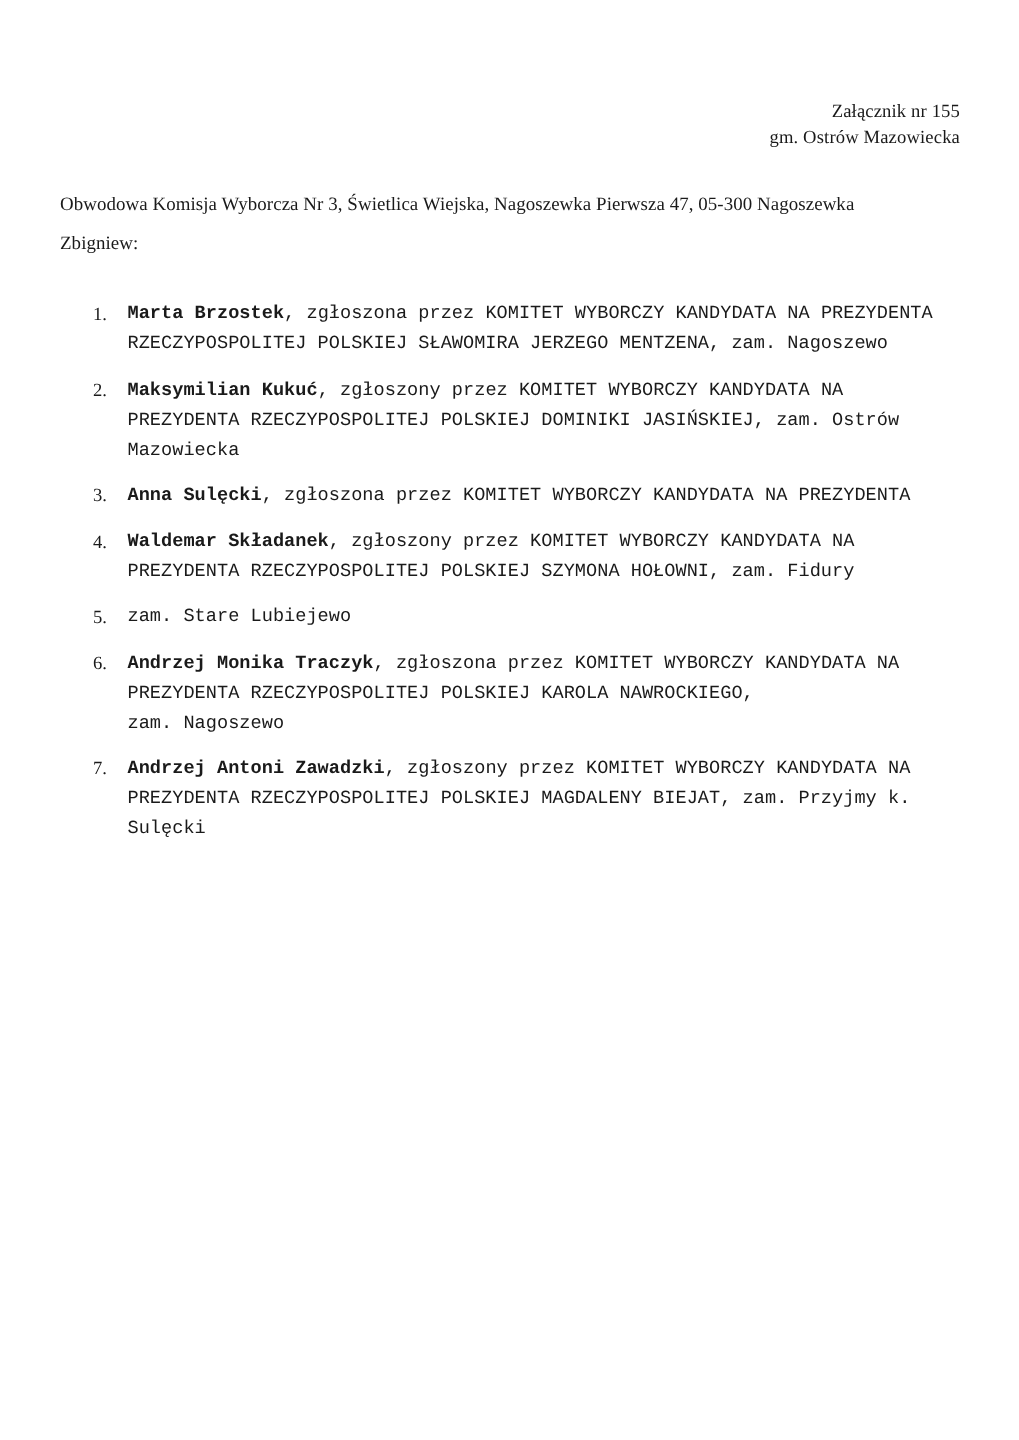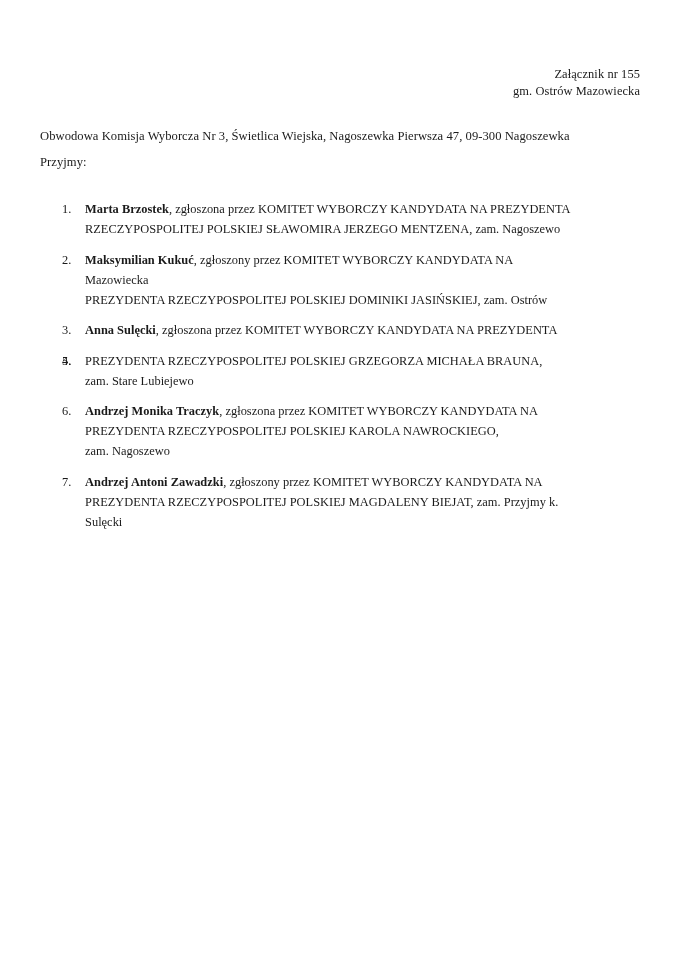--- a/index.html
+++ b/index.html
@@ -73,67 +73,69 @@
     left: 62px;
     top: 0;
     width: 18px;
     text-align: left;
     font-size: 12.4px;
     line-height: 20px;
   }
   .member .line {
     display: block;
     white-space: nowrap;
+    font-family: Liberation Mono, monospace;
   }
   .member .name {
     font-weight: bold;
   }
 </style>
 </head>
 <body>
 
 <div class="page">
 
   <div class="doc-header">
     <span class="hline">Załącznik nr 155</span>
     <span class="hline">gm. Ostrów Mazowiecka</span>
   </div>
 
   <div class="intro">
-    <span class="iline">Obwodowa Komisja Wyborcza Nr 3, Świetlica Wiejska, Nagoszewka Pierwsza 47, 09-300 Nagoszewka</span>
-    <span class="iline">Przyjmy:</span>
+    <span class="iline">Obwodowa Komisja Wyborcza Nr 3, Świetlica Wiejska, Nagoszewka Pierwsza 47, 05-300 Nagoszewka</span>
+    <span class="iline">Zbigniew:</span>
   </div>
 
   <ol class="members" style="list-style:none;margin:0;padding:0;">
 
     <li class="member">
       <span class="num">1.</span>
       <span class="line"><span class="name">Marta Brzostek</span><span>, zgłoszona przez KOMITET WYBORCZY KANDYDATA NA PREZYDENTA</span></span>
       <span class="line">RZECZYPOSPOLITEJ POLSKIEJ SŁAWOMIRA JERZEGO MENTZENA, zam. Nagoszewo</span>
     </li>
 
     <li class="member">
       <span class="num">2.</span>
       <span class="line"><span class="name">Maksymilian Kukuć</span><span>, zgłoszony przez KOMITET WYBORCZY KANDYDATA NA</span></span>
+      <span class="line">PREZYDENTA RZECZYPOSPOLITEJ POLSKIEJ DOMINIKI JASIŃSKIEJ, zam. Ostrów</span>
       <span class="line">Mazowiecka</span>
-      <span class="line">PREZYDENTA RZECZYPOSPOLITEJ POLSKIEJ DOMINIKI JASIŃSKIEJ, zam. Ostrów</span>
     </li>
 
     <li class="member">
       <span class="num">3.</span>
       <span class="line"><span class="name">Anna Sulęcki</span><span>, zgłoszona przez KOMITET WYBORCZY KANDYDATA NA PREZYDENTA</span></span>
     </li>
 
     <li class="member">
       <span class="num">4.</span>
+      <span class="line"><span class="name">Waldemar Składanek</span><span>, zgłoszony przez KOMITET WYBORCZY KANDYDATA NA</span></span>
+      <span class="line">PREZYDENTA RZECZYPOSPOLITEJ POLSKIEJ SZYMONA HOŁOWNI, zam. Fidury</span>
     </li>
 
     <li class="member">
       <span class="num">5.</span>
-      <span class="line">PREZYDENTA RZECZYPOSPOLITEJ POLSKIEJ GRZEGORZA MICHAŁA BRAUNA,</span>
       <span class="line">zam. Stare Lubiejewo</span>
     </li>
 
     <li class="member">
       <span class="num">6.</span>
       <span class="line"><span class="name">Andrzej Monika Traczyk</span><span>, zgłoszona przez KOMITET WYBORCZY KANDYDATA NA</span></span>
       <span class="line">PREZYDENTA RZECZYPOSPOLITEJ POLSKIEJ KAROLA NAWROCKIEGO,</span>
       <span class="line">zam. Nagoszewo</span>
     </li>
 

